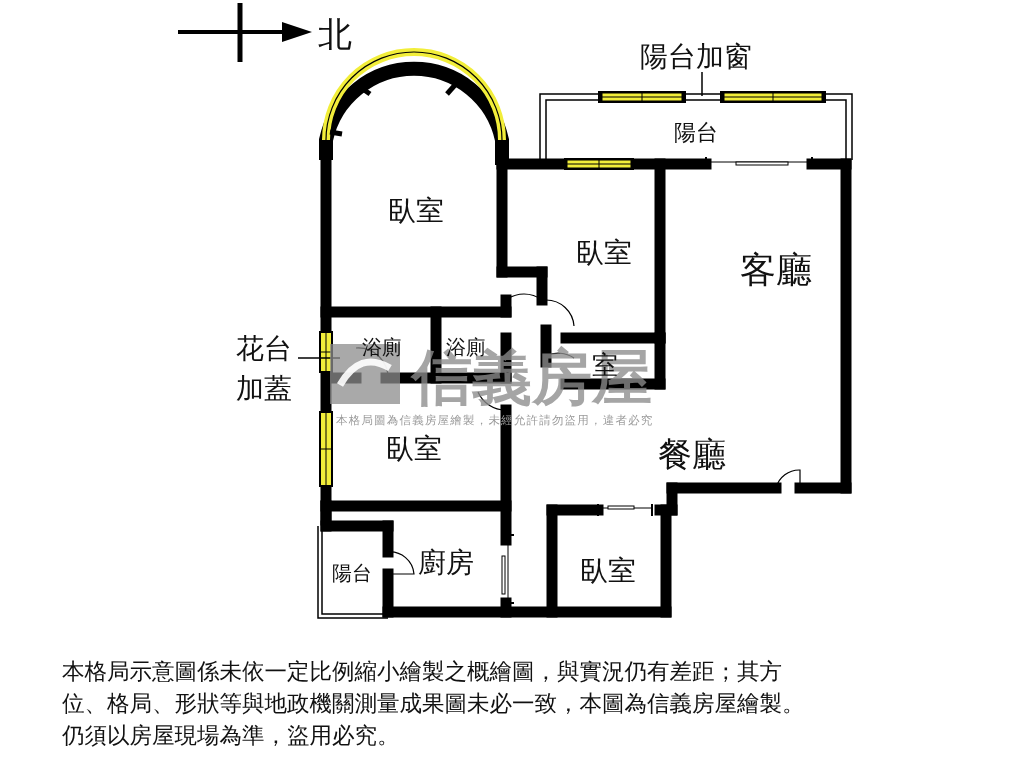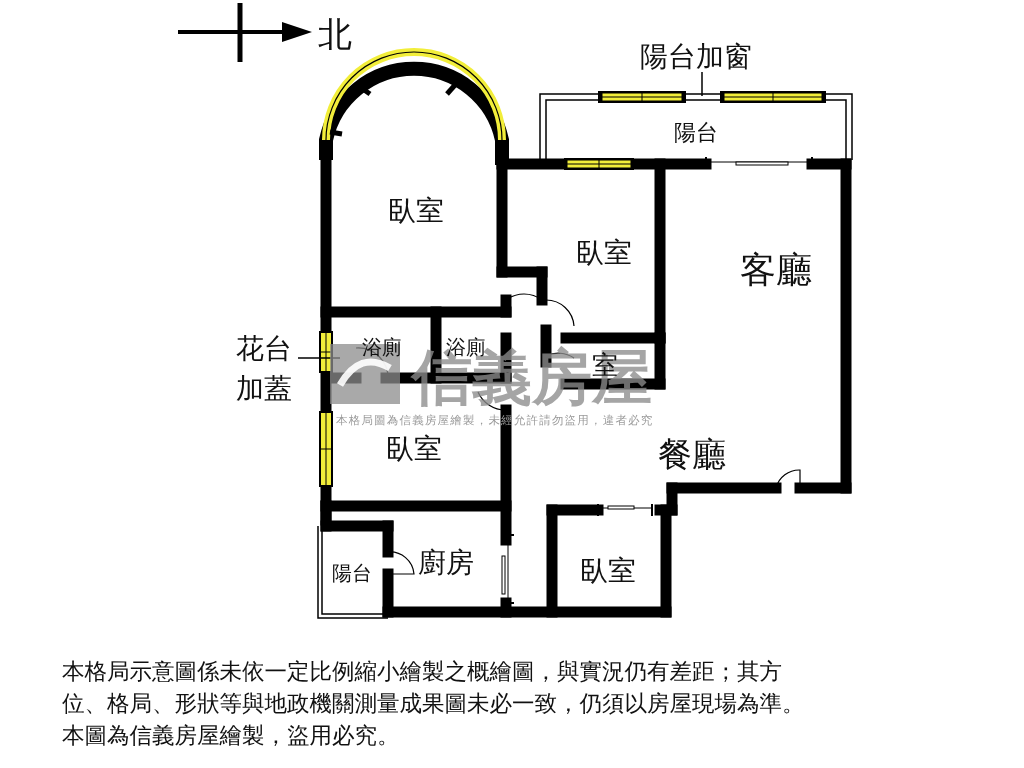--- a/index.html
+++ b/index.html
@@ -174,15 +174,15 @@
   <text x="332" y="580" font-size="20" class="room-label">陽台</text>
   <text x="418" y="572" font-size="28" class="room-label">廚房</text>
   <text x="580" y="580" font-size="28" class="room-label">臥室</text>
 
   <text x="236" y="358" font-size="28" class="room-label">花台</text>
   <text x="236" y="398" font-size="28" class="room-label">加蓋</text>
 </svg>
 
 <div class="disclaimer">
   <div>本格局示意圖係未依一定比例縮小繪製之概繪圖，與實況仍有差距；其方</div>
-  <div>位、格局、形狀等與地政機關測量成果圖未必一致，仍須以房屋現場為準。</div>
-  <div>本圖為信義房屋繪製，盜用必究。</div>
+  <div>位、格局、形狀等與地政機關測量成果圖未必一致，本圖為信義房屋繪製。</div>
+  <div>仍須以房屋現場為準，盜用必究。</div>
 </div>
 
 </body></html>

